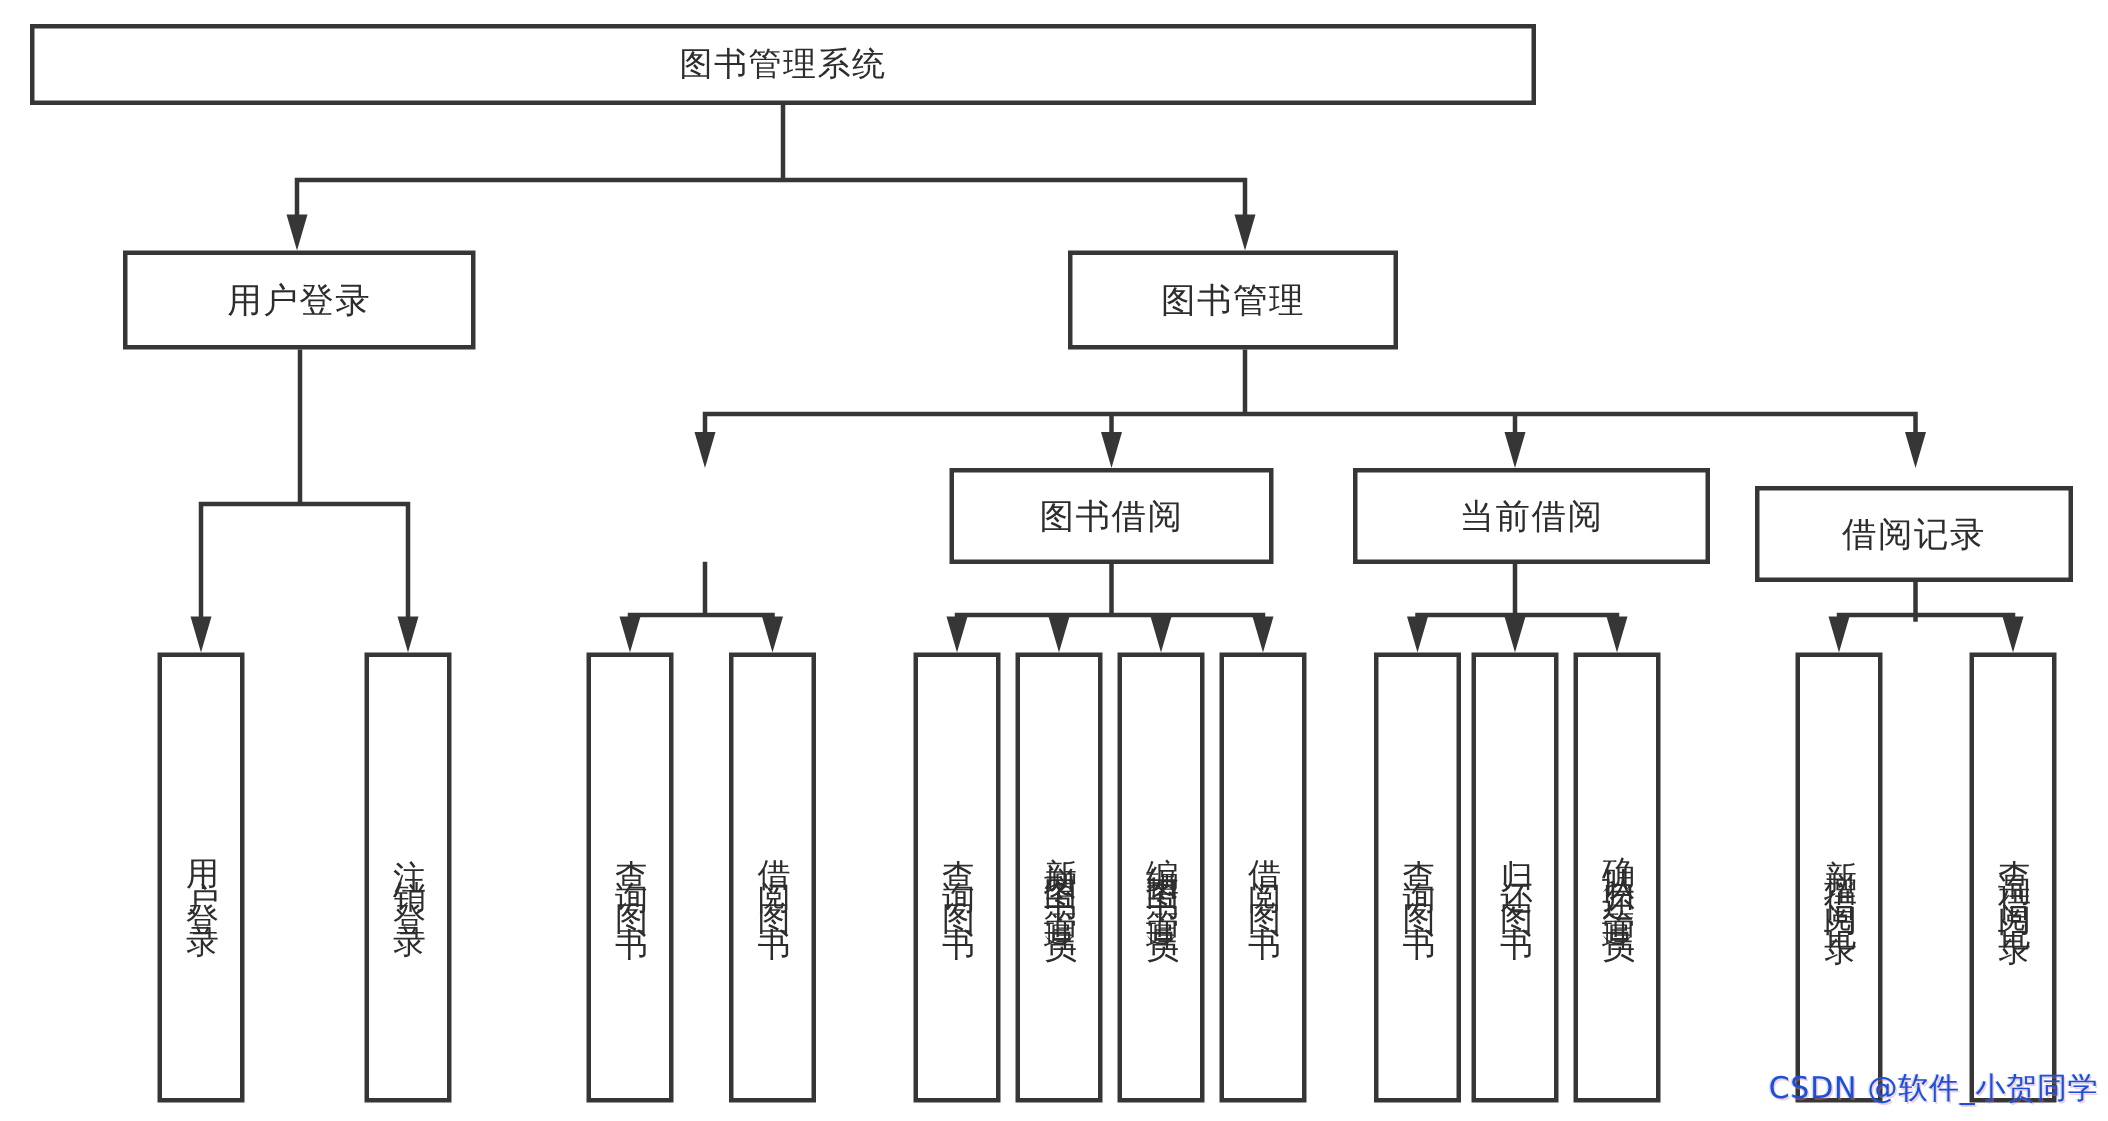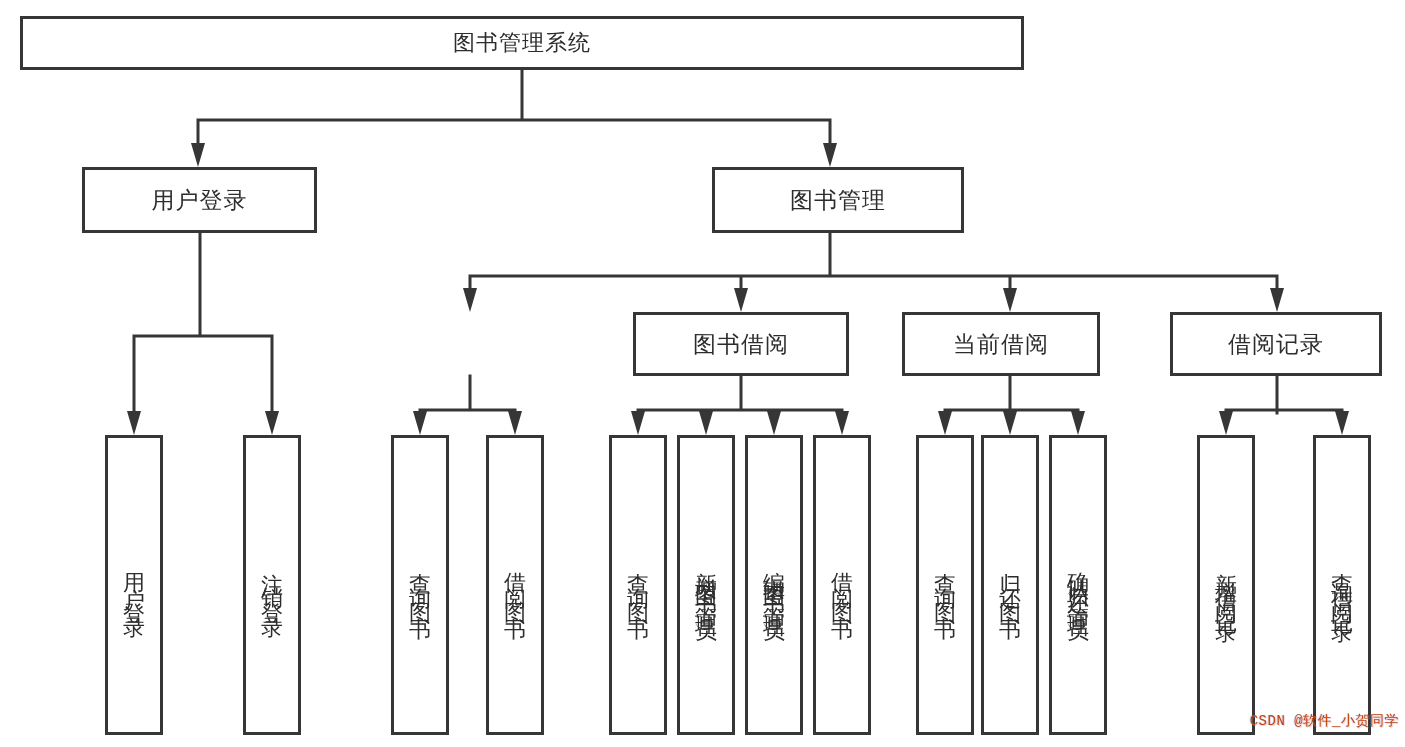--- a/index.html
+++ b/index.html
@@ -15,24 +15,23 @@
   .root{left:20px;top:16px;width:1004px;height:54px;font-size:22px;letter-spacing:1px;}
   .hbox{font-size:23px;letter-spacing:1px;}
   .lv2{top:167px;height:66px;}
   .lv3{top:312px;height:64px;}
   .vbox{top:435px;width:58px;height:300px;}
   .vbox span{writing-mode:vertical-rl;text-orientation:mixed;font-size:22px;color:#2d2d2d;}
   .ls4 span{letter-spacing:15px;}
   .ls6 span{letter-spacing:10px;}
   .ls9 span{letter-spacing:7px;}
   .watermark{
-    position:absolute;right:6px;top:712px;font-size:14px;color:#c2410c;letter-spacing:0.5px;
+    position:absolute;right:6px;top:712px;font-size:20px;color:#1d4ed8;letter-spacing:0.5px;
     text-shadow:1px 1px 0 rgba(222,120,150,0.35), -1px 0 0 rgba(110,150,230,0.30);
     white-space:nowrap;
-    font-family:Liberation Mono, monospace;
   }
 </style>
 </head>
 <body>
 
 <div class="canvas">
 
   <svg class="wires" viewBox="0 0 1405 747">
     <g stroke="#363636" stroke-width="3" fill="none" stroke-linecap="square">
       <path d="M522 67 V120 M198 120 H830 M198 120 V146 M830 120 V146"></path>
@@ -46,25 +45,25 @@
     <g fill="#363636" stroke="none">
       <path d="M191 143h14l-7 24z M823 143h14l-7 24z"></path>
       <path d="M463 288h14l-7 24z M734 288h14l-7 24z M1003 288h14l-7 24z M1270 288h14l-7 24z"></path>
       <path d="M127 411h14l-7 24z M265 411h14l-7 24z M413 411h14l-7 24z M508 411h14l-7 24z M631 411h14l-7 24z M699 411h14l-7 24z M767 411h14l-7 24z M835 411h14l-7 24z M938 411h14l-7 24z M1003 411h14l-7 24z M1071 411h14l-7 24z M1219 411h14l-7 24z M1335 411h14l-7 24z"></path>
     </g>
   </svg>
 
   <div class="box root">图书管理系统</div>
 
   <div class="box hbox lv2" style="left:82px;width:235px;">用户登录</div>
-  <div class="box hbox lv2" style="left:712px;width:252px;">图书管理</div>
+  <div class="box hbox lv2" style="left:712px;width:220px;">图书管理</div>
 
   <div class="box hbox lv3" style="left:633px;width:216px;">图书借阅</div>
-  <div class="box hbox lv3" style="left:902px;width:198px;">当前借阅</div>
-  <div class="box hbox lv3" style="left:1170px;width:212px;">借阅记录</div>
+  <div class="box hbox lv3" style="left:902px;width:238px;">当前借阅</div>
+  <div class="box hbox lv3" style="left:1170px;width:212px;margin-top:12px;">借阅记录</div>
 
   <div class="box vbox ls4" style="left:105px;">
     <span>用户登录</span>
   </div>
   <div class="box vbox ls4" style="left:243px;">
     <span>注销登录</span>
   </div>
 
   <div class="box vbox ls4" style="left:391px;">
     <span>查询图书</span>

